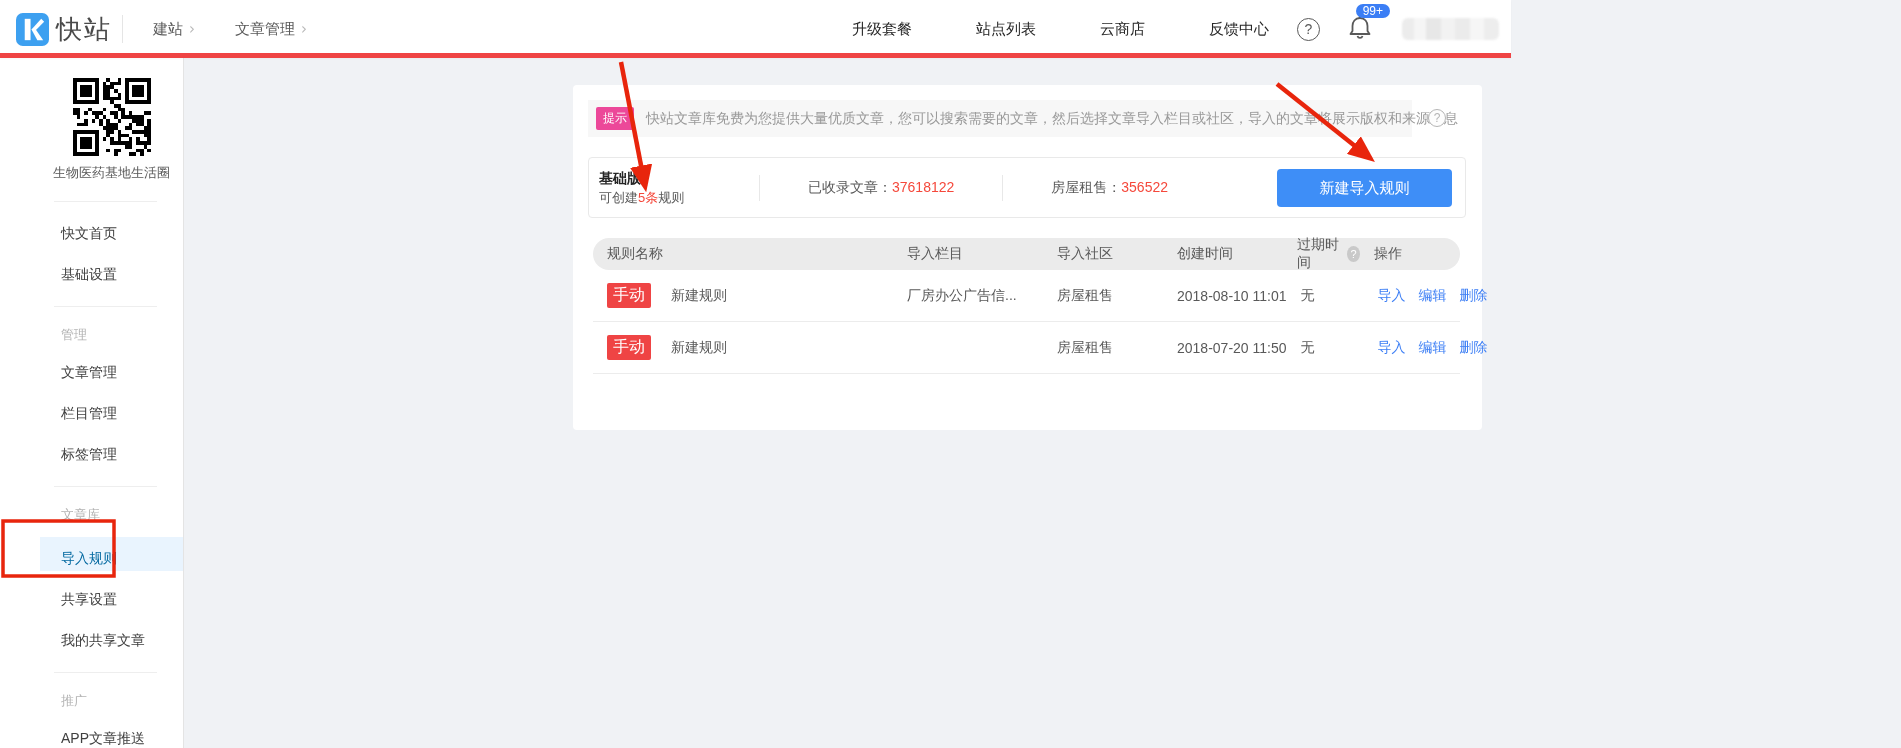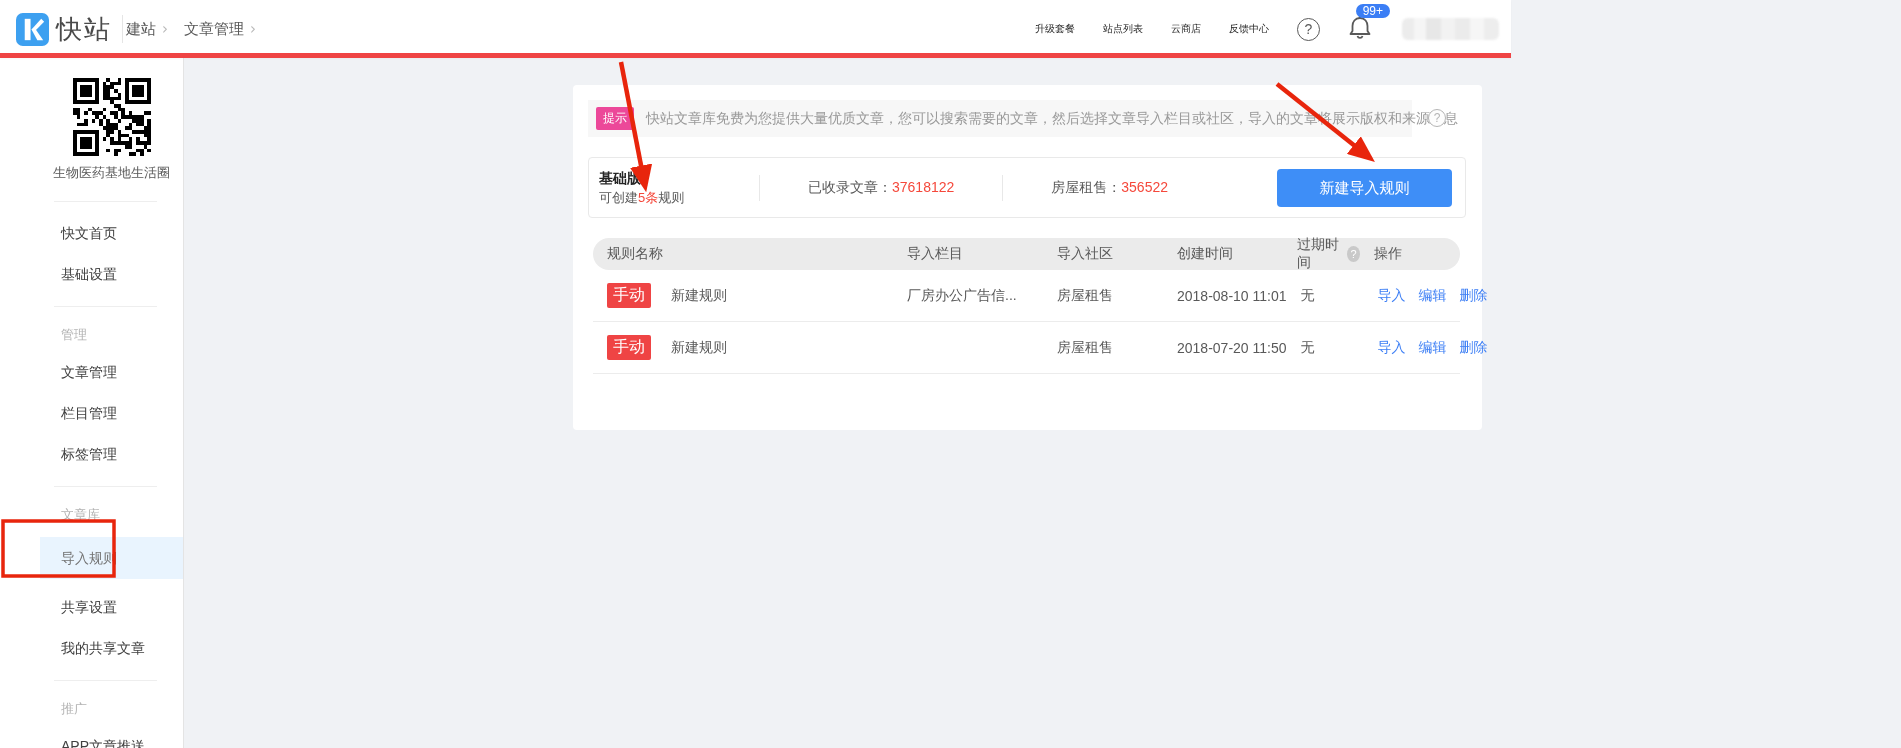--- a/index.html
+++ b/index.html
@@ -4,40 +4,40 @@
 <style>
   * { margin:0; padding:0; box-sizing:border-box; }
   html,body { width:1901px; height:748px; font-family:"Liberation Sans","DejaVu Sans",sans-serif; background:#f0f2f5; overflow:hidden; position:relative; }
 
   
   .header { position:absolute; left:0; top:0; width:1511px; height:58px; background:#fff; border-bottom:5px solid #ef4444; box-shadow:0 1px 2px rgba(0,0,0,.03); z-index:5; }
   .logo-wrap { position:absolute; left:16px; top:12px; display:flex; align-items:center; }
   .logo-icon { width:33px; height:33px; }
   .logo-text { font-size:26px; color:#4a4a4a; margin-left:7px; letter-spacing:2px; }
   .head-divider { position:absolute; left:122px; top:15px; width:1px; height:28px; background:#e5e5e5; }
-  .breadcrumb { position:absolute; left:126px; top:0; height:58px; display:flex; align-items:center; gap:16px; font-size:15px; color:#595959; }
+  .breadcrumb { position:absolute; left:153px; top:0; height:58px; display:flex; align-items:center; gap:40px; font-size:15px; color:#595959; }
   .crumb { cursor:pointer; }
   .crumb .gt { color:#b8b8b8; margin-left:6px; font-family:"DejaVu Sans",sans-serif; }
   .head-right { position:absolute; right:12px; top:0; height:58px; display:flex; align-items:center; gap:28px; }
-  .head-nav-item { font-size:10px; color:#262626; cursor:pointer; white-space:nowrap; }
+  .head-nav-item { font-size:15px; color:#262626; cursor:pointer; white-space:nowrap;margin-left:36px; }
   .help-circle { width:23px; height:23px; border:1.6px solid #595959; border-radius:50%; color:#595959; font-size:14px; display:flex; align-items:center; justify-content:center; cursor:pointer; }
   .bell-wrap { position:relative; width:26px; height:30px; cursor:pointer; }
   .bell-badge { position:absolute; right:-16px; top:-10px; background:#3b7ef5; color:#fff; font-size:12px; line-height:1; padding:1px 7px; border-radius:9px; }
   .avatar-blur { width:97px; height:22px; border-radius:6px; background:
       linear-gradient(90deg,#ececec 0 12%,#f5f5f5 12% 25%,#e7e7e7 25% 40%,#f2f2f2 40% 55%,#ebebeb 55% 70%,#f6f6f6 70% 85%,#ededed 85% 100%);
       filter:blur(1px); }
 
   
   .sidebar { position:absolute; left:0; top:58px; width:184px; height:690px; background:#fff; border-right:1px solid #e4e4e4; z-index:2;padding-left:40px; }
   .qr { display:block; margin:20px auto 0 auto; width:78px; height:78px; }
   .site-name { text-align:center; font-size:13px; color:#595959; margin-top:8px; }
   .side-div { height:1px; background:#eeeeee; margin:19px 26px 19px 14px; }
   .side-label { font-size:13px; color:#b3b3b3; padding-left:21px; height:18px; line-height:18px; margin:13px 0; }
   .side-item { font-size:14px; color:#404040; padding-left:21px; height:25px; line-height:25px; margin:16px 0; cursor:pointer; }
-  .side-item.active { background:#e9f4fe; color:#737373; height:42px; line-height:42px; margin:4px 0; }
+  .side-item.active { background:#e9f4fe; color:#0369a1; height:34px; line-height:42px; margin:4px 0; }
 
   
   .card { position:absolute; left:573px; top:85px; width:909px; height:345px; background:#fff; border-radius:4px; }
   .tipbar { position:absolute; left:15px; top:15px; width:824px; height:37px; background:#f7f7f7; display:flex; align-items:center; }
   .tip-badge { background:#ec4899; color:#fff; font-size:12px; padding:3px 7px; border-radius:2px; margin:0 12px 0 8px; flex:0 0 auto; }
   .tip-text { font-size:14px; color:#999; white-space:nowrap; }
   .tip-help { position:absolute; left:855px; top:24px; width:18px; height:18px; border:1.5px solid #b5b5b5; border-radius:50%; color:#b5b5b5; font-size:12px; display:flex; align-items:center; justify-content:center; cursor:pointer; background:#fdfdfd; }
 
   .plan-box { position:absolute; left:15px; top:72px; width:878px; height:61px; border:1px solid #e9e9e9; border-radius:4px; display:flex; align-items:center; }
   .plan-left { margin-left:10px; width:150px; }

